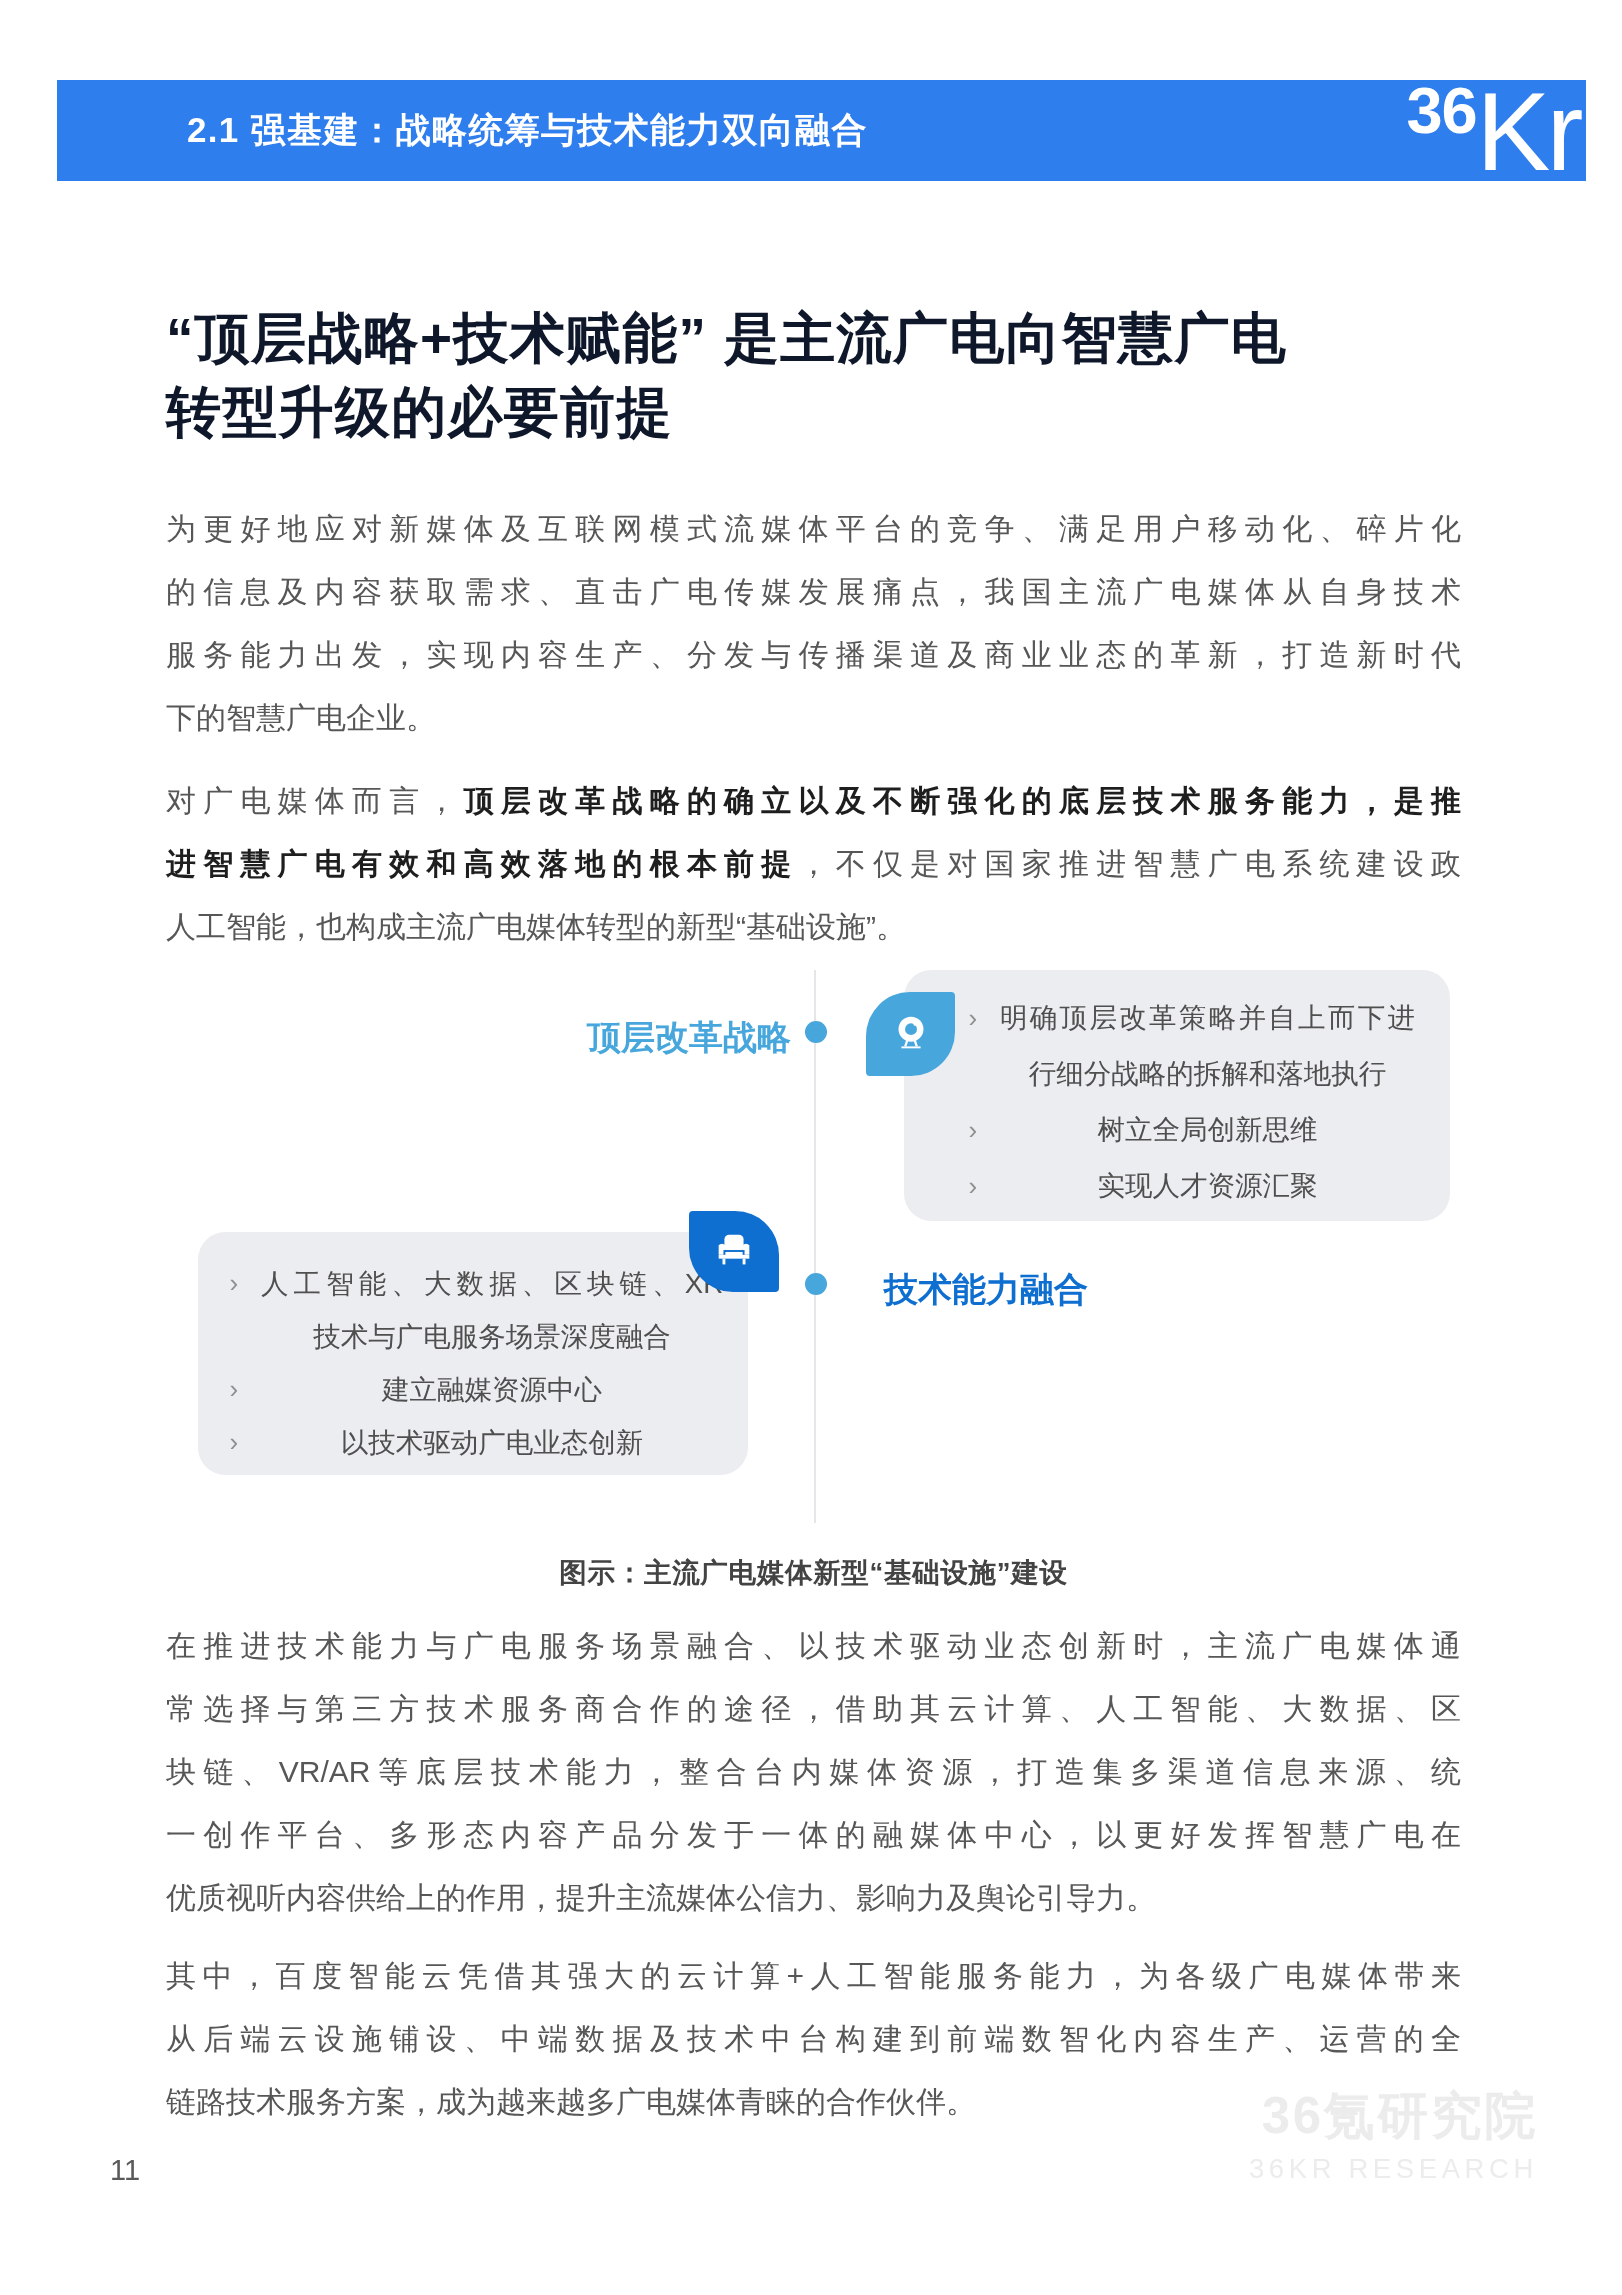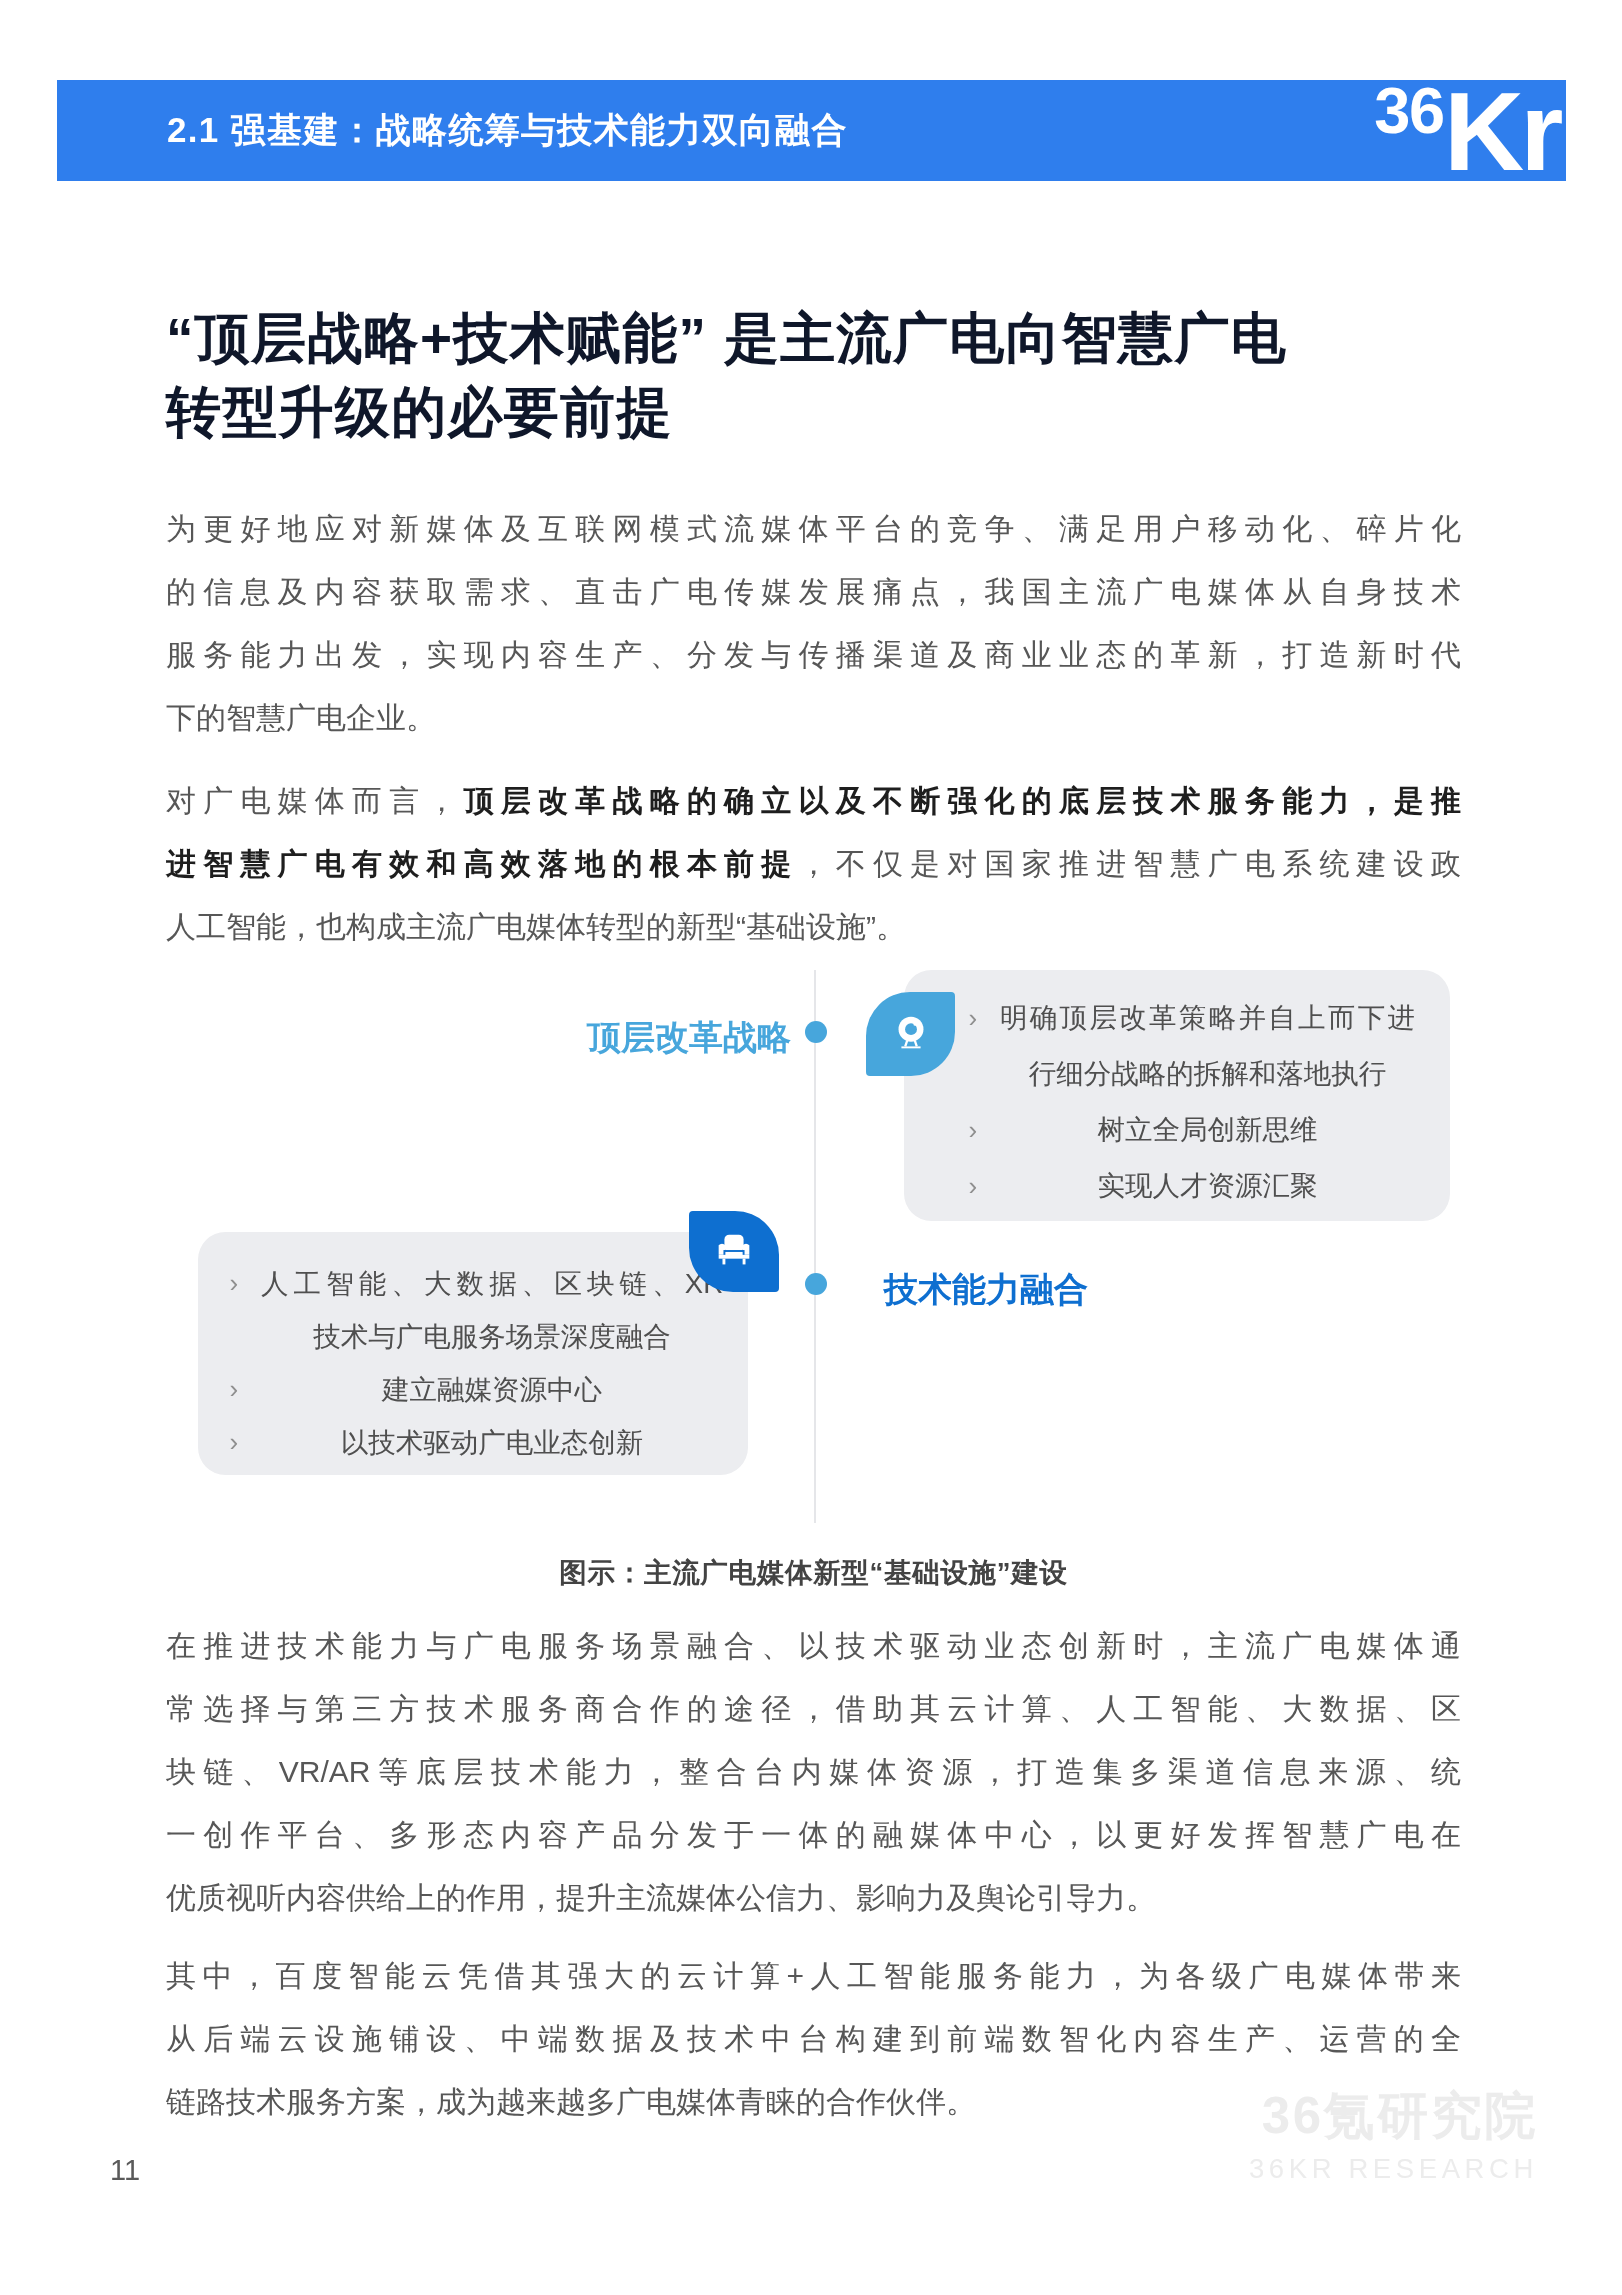--- a/index.html
+++ b/index.html
@@ -9,33 +9,33 @@
     font-family:"Liberation Sans","DejaVu Sans",sans-serif;
     color:#575757;
     overflow:hidden;
   }
   .abs{position:absolute;}
 
   
   .header-bar{
     left:57px;top:80px;width:1509px;height:101px;
     background:#2F7EED;
-    display:flex;align-items:center;
+    display:flex;align-items:center;padding-left:20px;
   }
   .header-title{
     padding-left:110px;
     font-size:35px;font-weight:700;color:#ffffff;
     letter-spacing:1.3px;white-space:nowrap;
   }
   .logo{
     position:absolute;right:6.5px;top:0;height:101px;
     display:flex;align-items:flex-start;color:#ffffff;
   }
   .logo-36{font-size:65px;line-height:60px;font-weight:700;letter-spacing:-1.3px;margin-top:1.3px;}
-  .logo-kr{font-size:111px;line-height:98px;font-weight:700;letter-spacing:-3.9px;margin-top:2.6px;}
+  .logo-kr{font-size:111px;line-height:98px;font-weight:400;letter-spacing:-3.9px;margin-top:2.6px;}
 
   
   .heading{
     left:166px;top:301px;width:1308px;
     font-size:55px;line-height:74px;font-weight:700;color:#0f172a;
     letter-spacing:1.3px;
   }
 
   
   .para{left:166px;width:1295px;font-size:30px;line-height:63px;color:#575757;}

